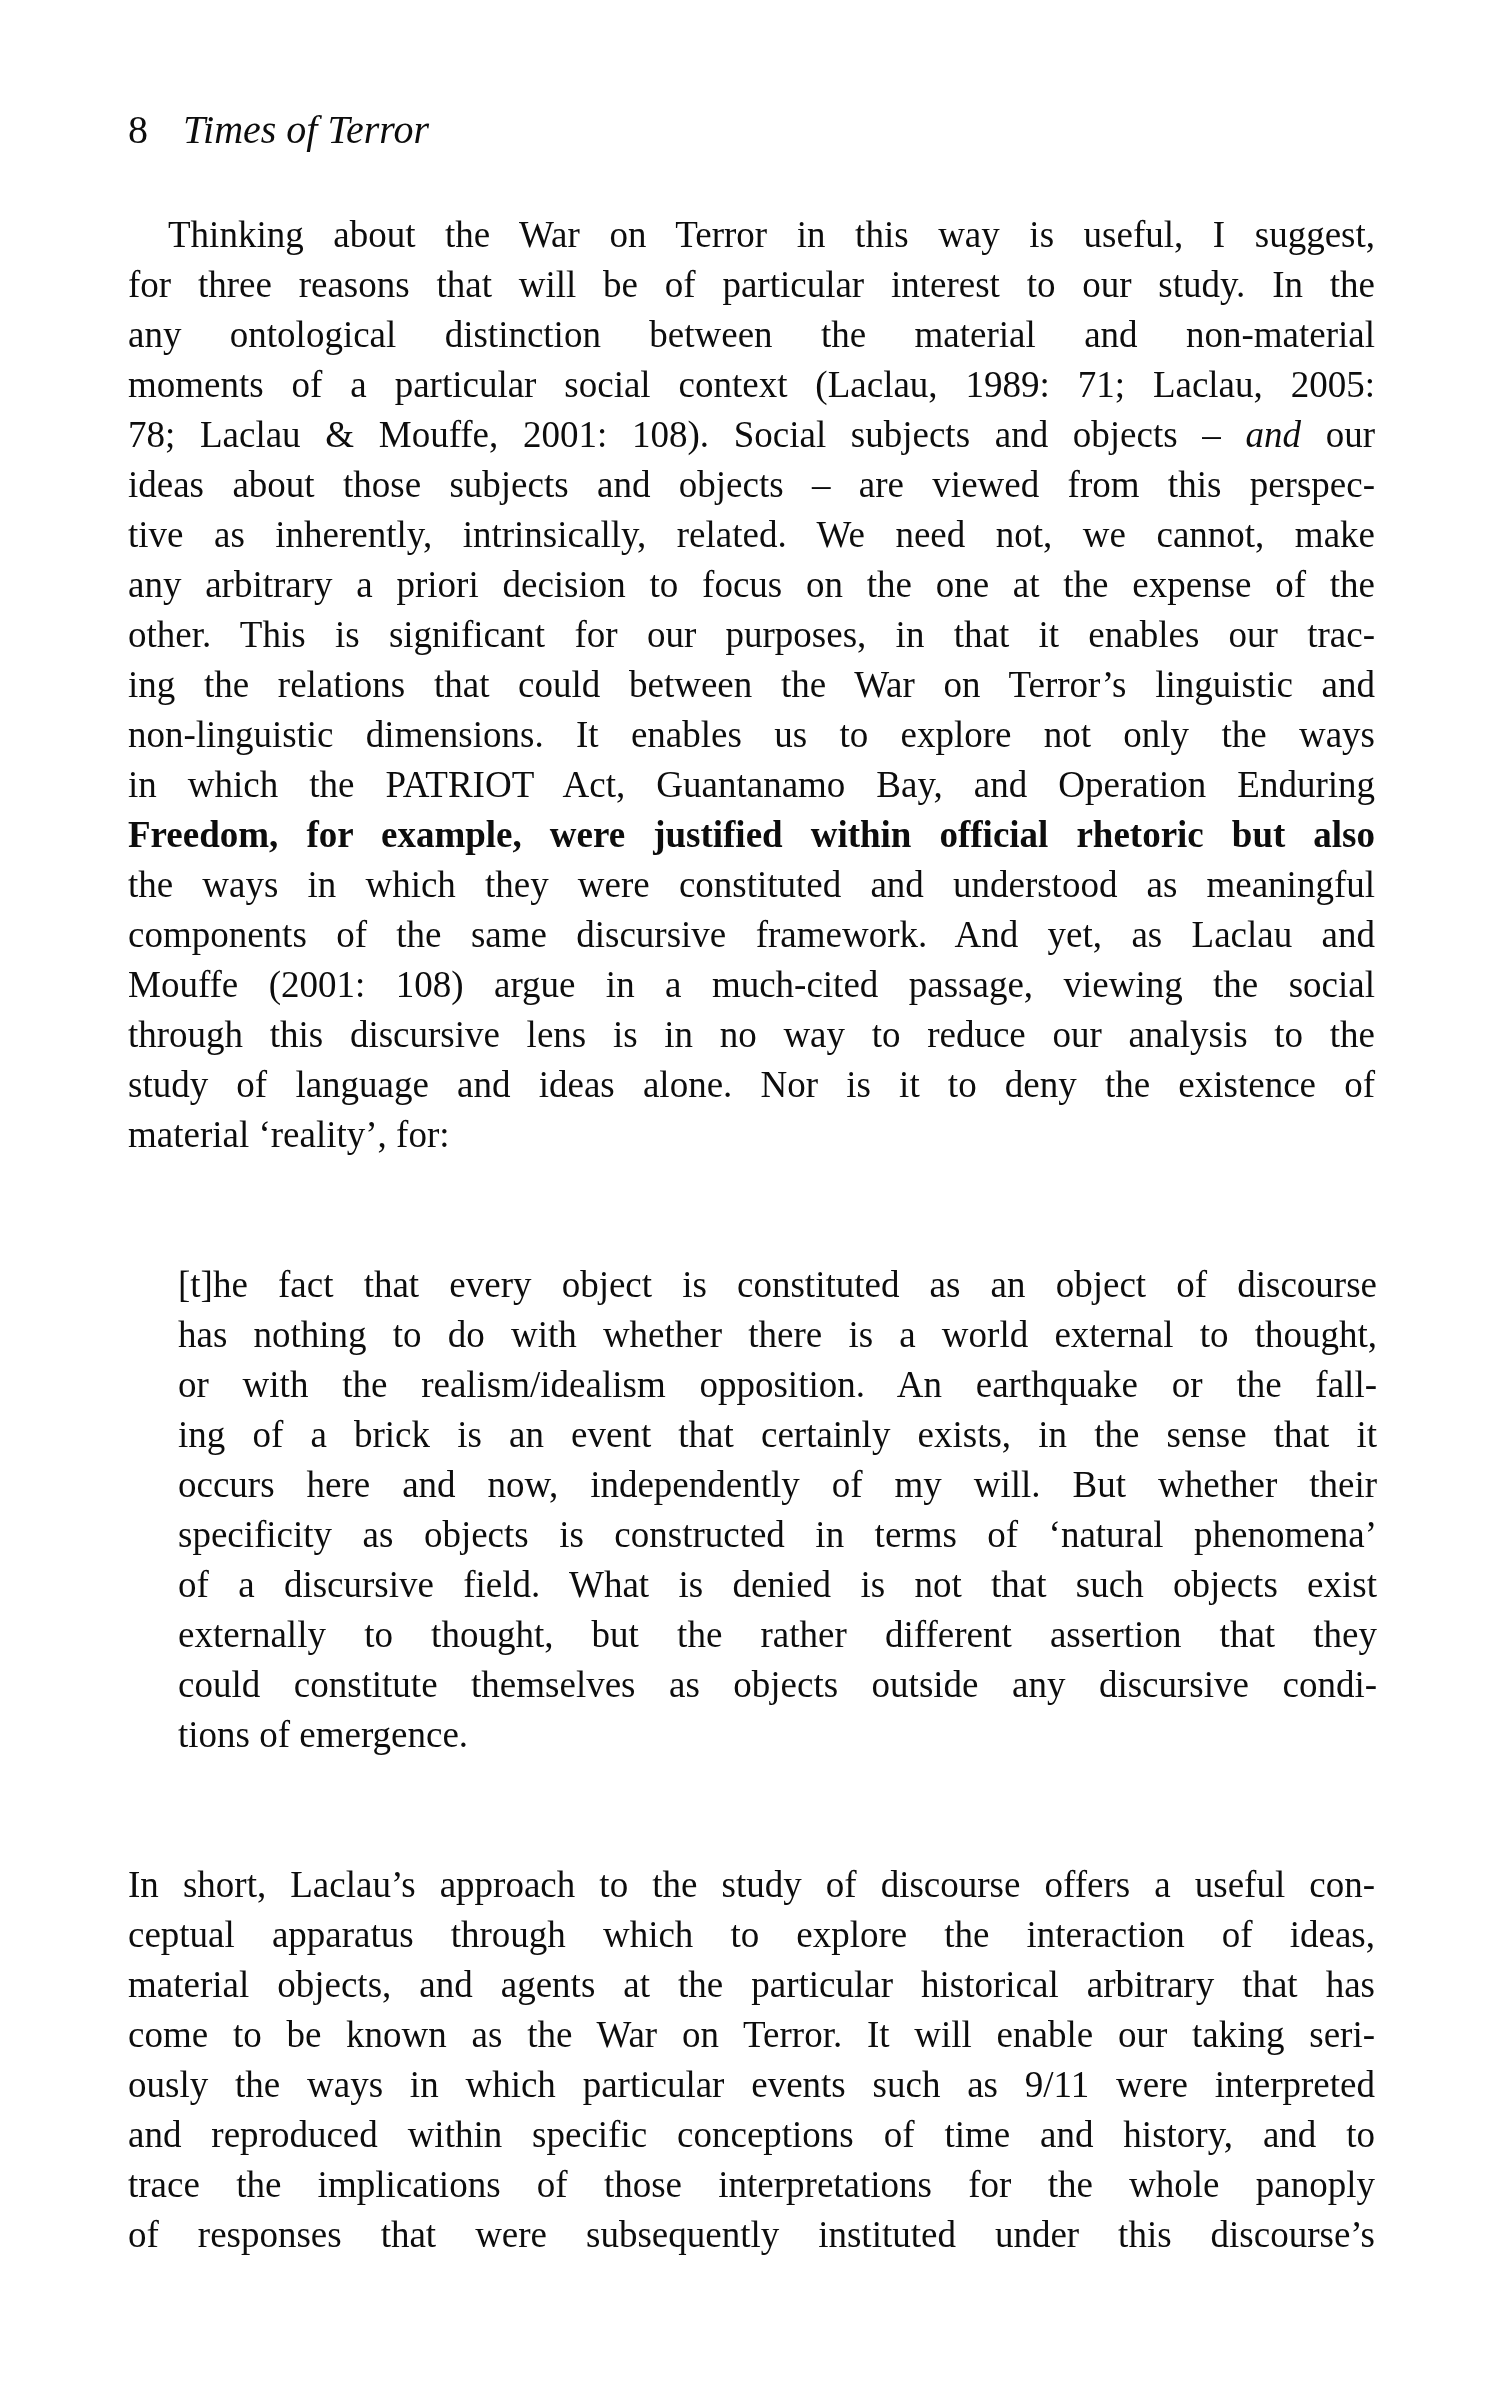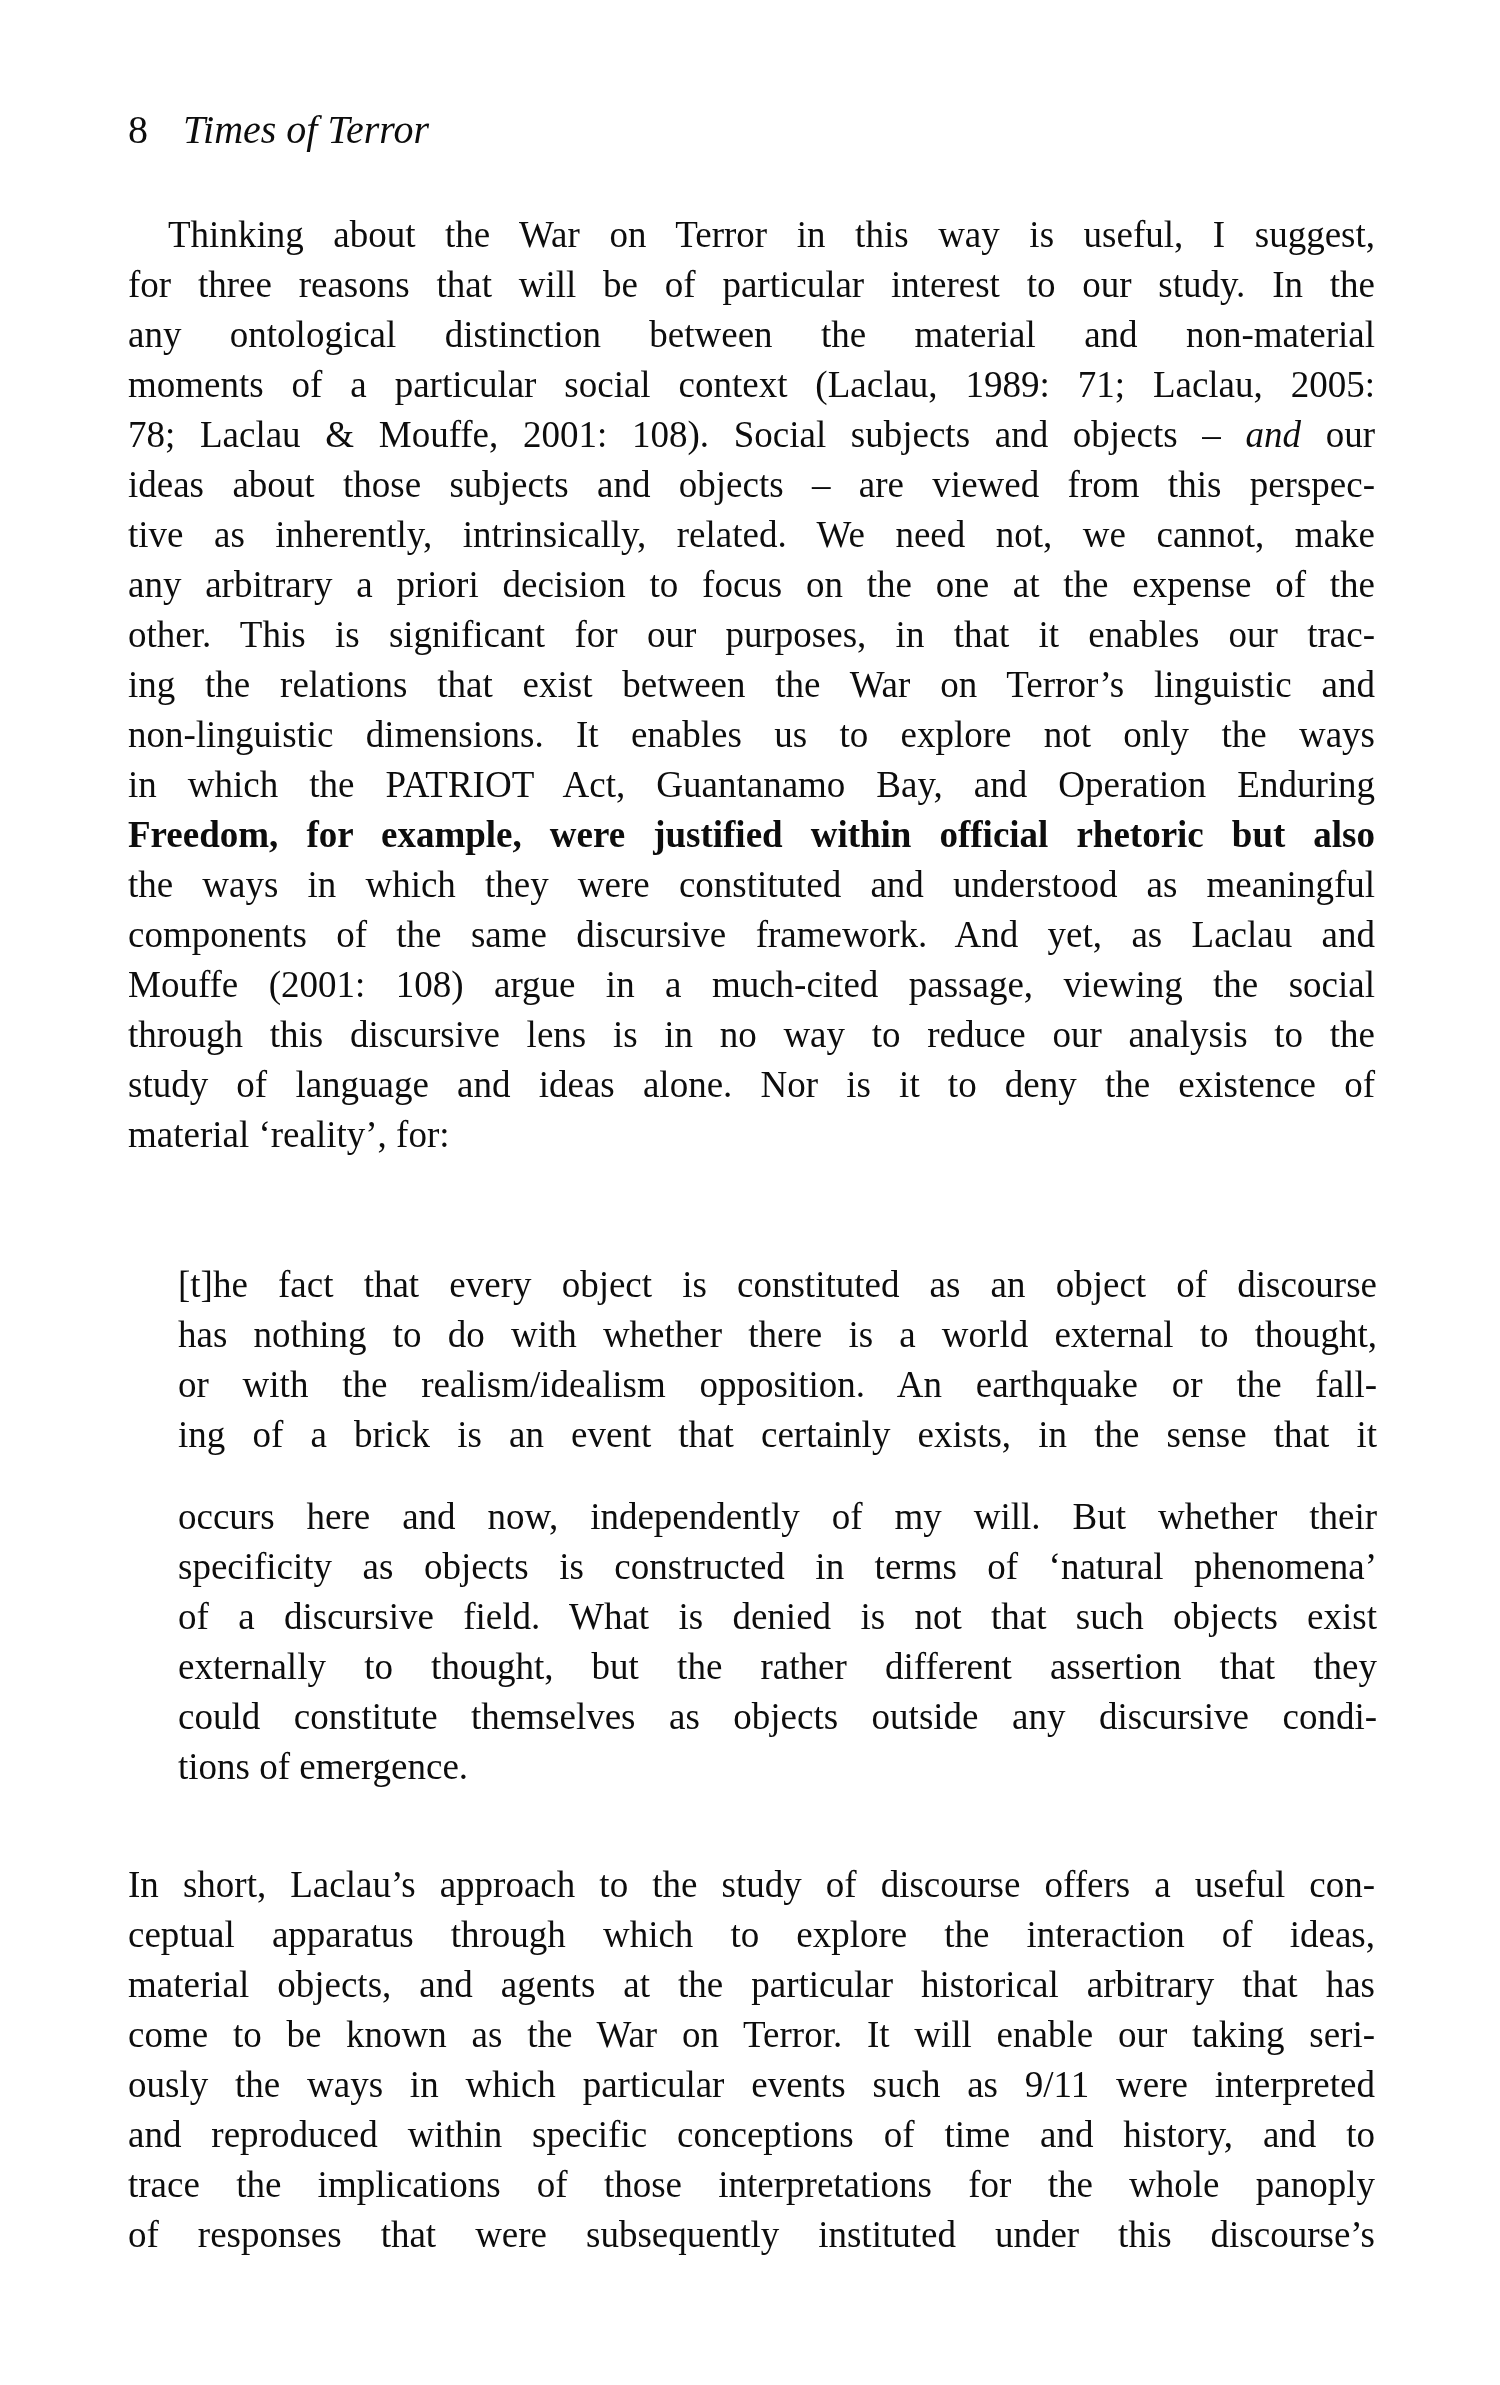--- a/index.html
+++ b/index.html
@@ -30,38 +30,38 @@
   <div class="block" style="top:210px;">
     <span class="line indent" style="text-align-last: justify; font-size: 37px;">Thinking about the War on Terror in this way is useful, I suggest,</span>
     <span class="line" style="text-align-last: justify; font-size: 37px;">for three reasons that will be of particular interest to our study. In the</span>
     <span class="line" style="text-align-last: justify; font-size: 37px;">any ontological distinction between the material and non-material</span>
     <span class="line" style="text-align-last: justify; font-size: 37px;">moments of a particular social context (Laclau, 1989: 71; Laclau, 2005:</span>
     <span class="line" style="text-align-last: justify; font-size: 37px;"><span>78; Laclau &amp; Mouffe, 2001: 108). Social subjects and objects – </span><em>and</em><span> our</span></span>
     <span class="line" style="text-align-last: justify; font-size: 37px;">ideas about those subjects and objects – are viewed from this perspec-</span>
     <span class="line" style="text-align-last: justify; font-size: 37px;">tive as inherently, intrinsically, related. We need not, we cannot, make</span>
     <span class="line" style="text-align-last: justify; font-size: 37px;">any arbitrary a priori decision to focus on the one at the expense of the</span>
     <span class="line" style="text-align-last: justify; font-size: 37px;">other. This is significant for our purposes, in that it enables our trac-</span>
-    <span class="line" style="text-align-last: justify; font-size: 37px;">ing the relations that exist between the War on Terror’s linguistic and</span>
+    <span class="line" style="text-align-last: justify; font-size: 37px;">ing the relations that could between the War on Terror’s linguistic and</span>
     <span class="line" style="text-align-last: justify; font-size: 37px;">non-linguistic dimensions. It enables us to explore not only the ways</span>
     <span class="line" style="text-align-last: justify; font-size: 37px;">in which the PATRIOT Act, Guantanamo Bay, and Operation Enduring</span>
     <span class="line" style="text-align-last: justify; font-size: 37px; font-weight: bold;">Freedom, for example, were justified within official rhetoric but also</span>
     <span class="line" style="text-align-last: justify; font-size: 37px;">the ways in which they were constituted and understood as meaningful</span>
     <span class="line" style="text-align-last: justify; font-size: 37px;">components of the same discursive framework. And yet, as Laclau and</span>
     <span class="line" style="text-align-last: justify; font-size: 37px;">Mouffe (2001: 108) argue in a much-cited passage, viewing the social</span>
     <span class="line" style="text-align-last: justify; font-size: 37px;">through this discursive lens is in no way to reduce our analysis to the</span>
     <span class="line" style="text-align-last: justify; font-size: 37px;">study of language and ideas alone. Nor is it to deny the existence of</span>
     <span class="line last" style="text-align-last: left; font-size: 37px;">material ‘reality’, for:</span>
   </div>
 
   <div class="block quote" style="top:1260px;">
     <span class="line" style="text-align-last: justify; font-size: 37px;">[t]he fact that every object is constituted as an object of discourse</span>
     <span class="line" style="text-align-last: justify; font-size: 37px;">has nothing to do with whether there is a world external to thought,</span>
     <span class="line" style="text-align-last: justify; font-size: 37px;">or with the realism/idealism opposition. An earthquake or the fall-</span>
     <span class="line" style="text-align-last: justify; font-size: 37px;">ing of a brick is an event that certainly exists, in the sense that it</span>
-    <span class="line" style="text-align-last: justify; font-size: 37px; margin-top: 32px;">occurs here and now, independently of my will. But whether their</span>
+    <span class="line" style="text-align-last: justify; font-size: 37px;">occurs here and now, independently of my will. But whether their</span>
     <span class="line" style="text-align-last: justify; font-size: 37px;">specificity as objects is constructed in terms of ‘natural phenomena’</span>
     <span class="line" style="text-align-last: justify; font-size: 37px;">of a discursive field. What is denied is not that such objects exist</span>
     <span class="line" style="text-align-last: justify; font-size: 37px;">externally to thought, but the rather different assertion that they</span>
     <span class="line" style="text-align-last: justify; font-size: 37px;">could constitute themselves as objects outside any discursive condi-</span>
     <span class="line last" style="text-align-last: left; font-size: 37px;">tions of emergence.</span>
   </div>
 
   <div class="block" style="top:1860px;">
     <span class="line" style="text-align-last: justify; font-size: 37px;">In short, Laclau’s approach to the study of discourse offers a useful con-</span>
     <span class="line" style="text-align-last: justify; font-size: 37px;">ceptual apparatus through which to explore the interaction of ideas,</span>

